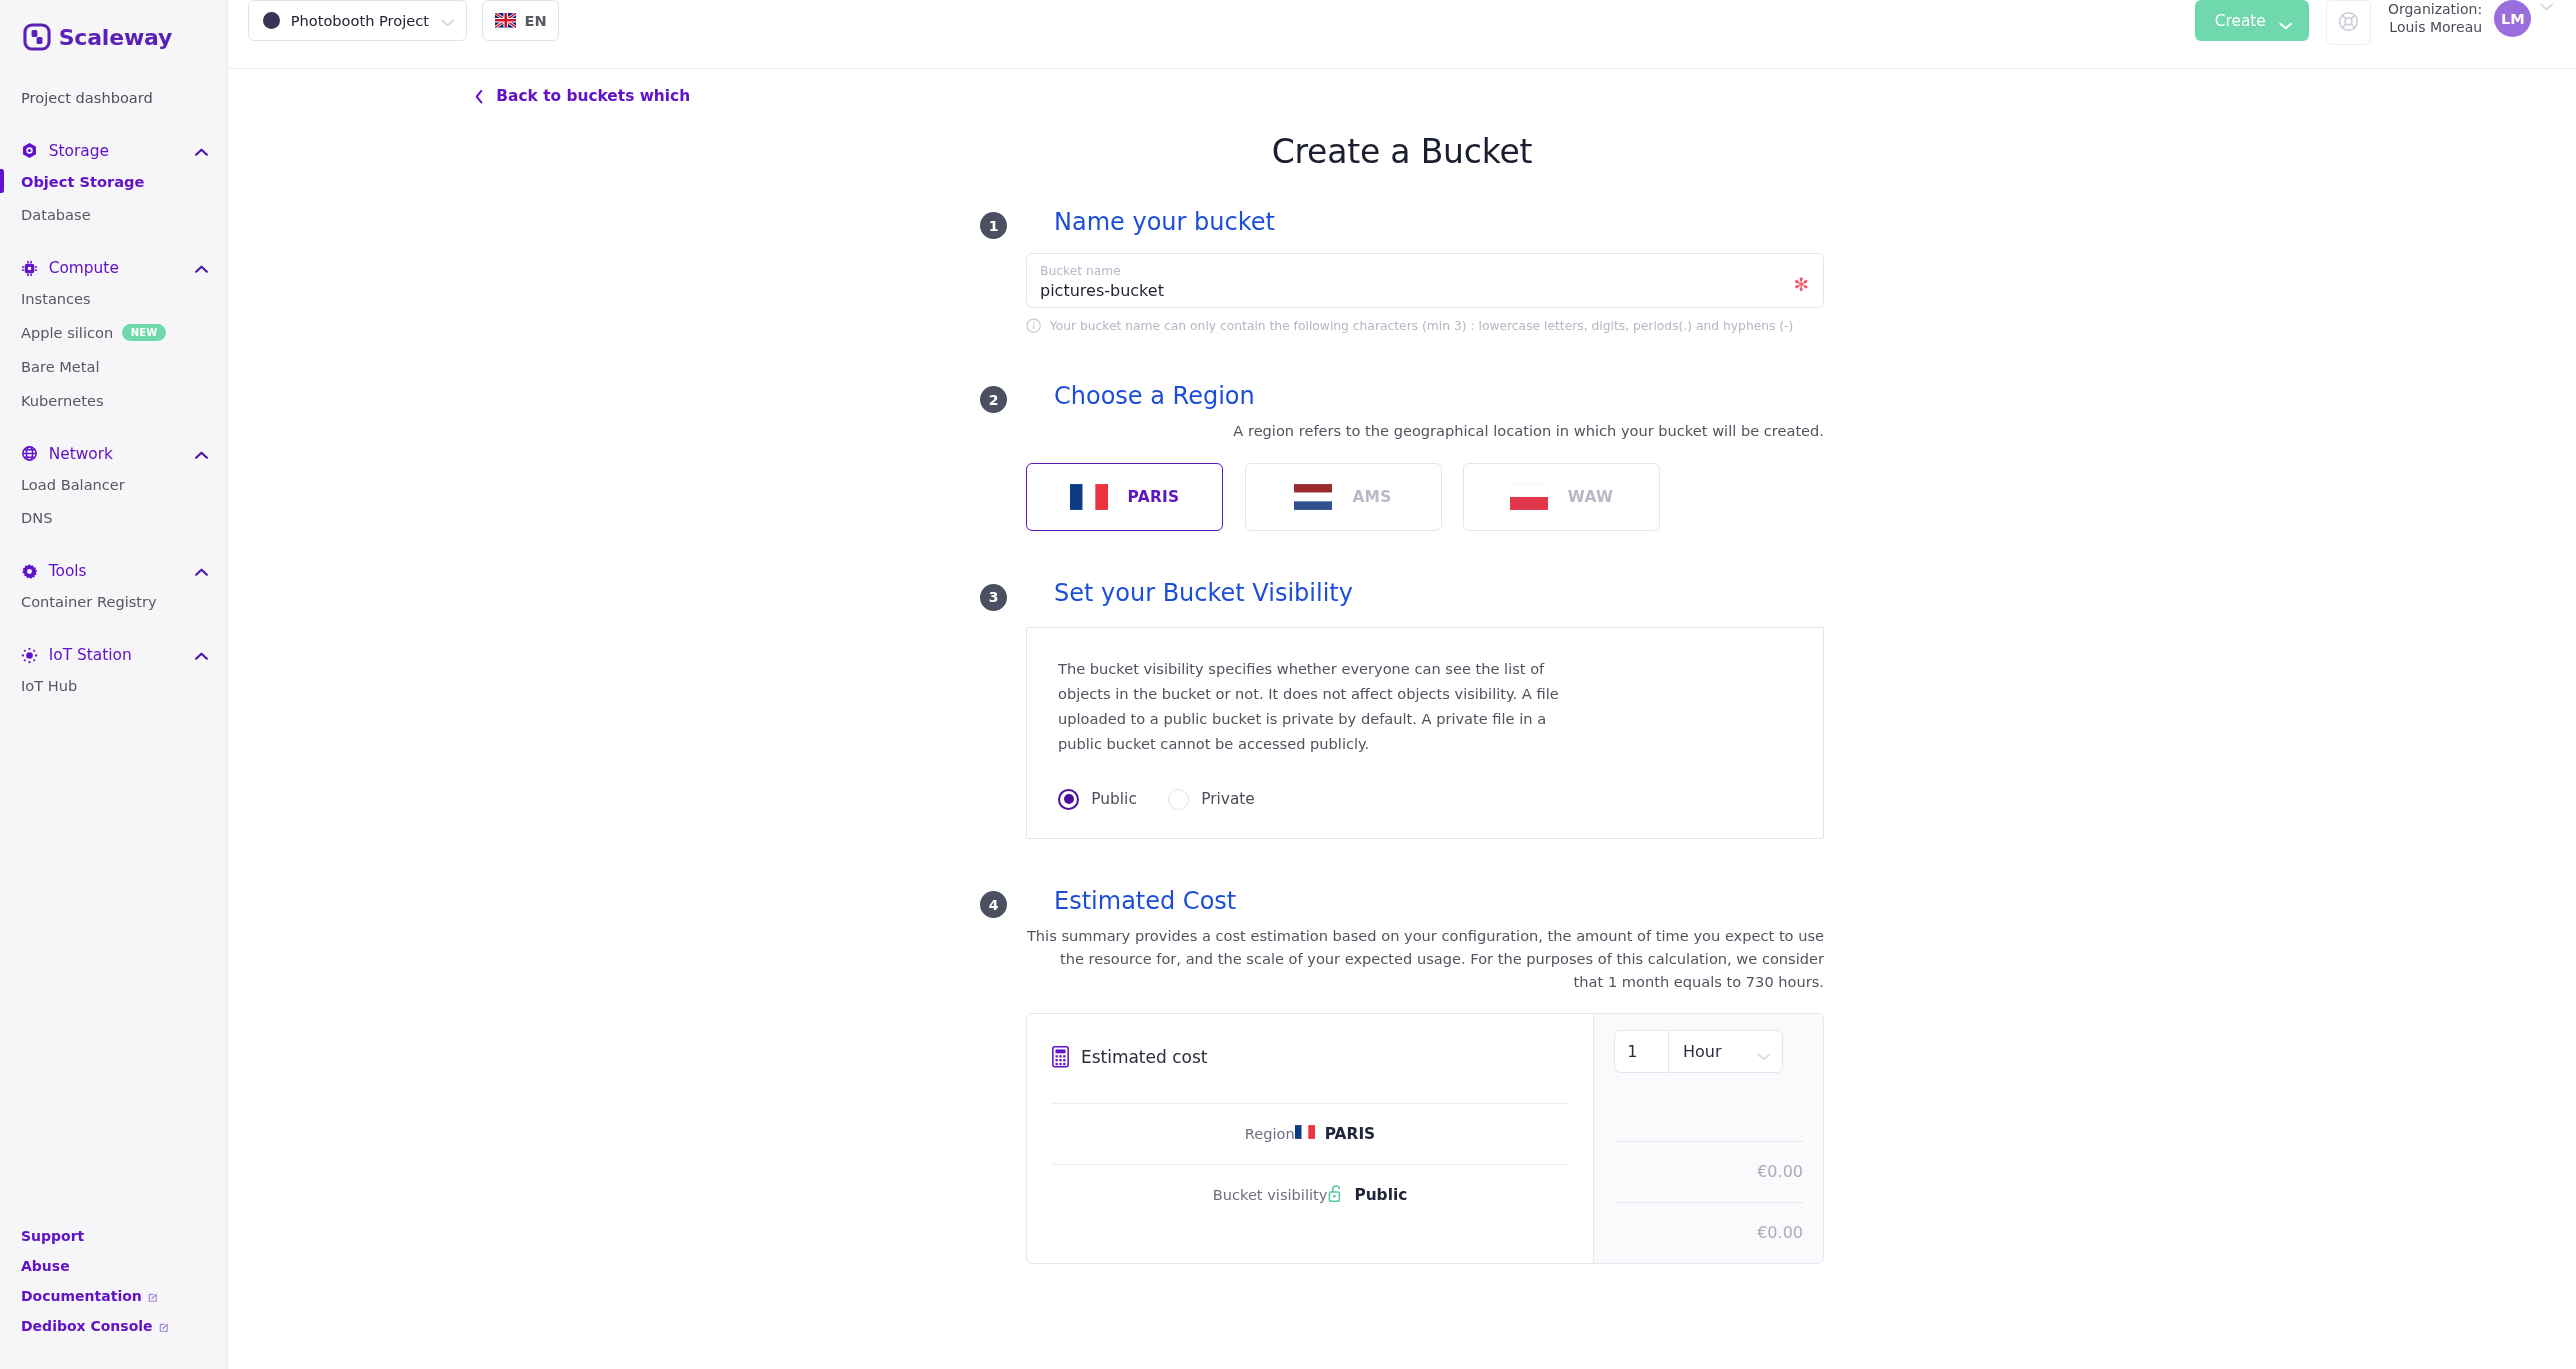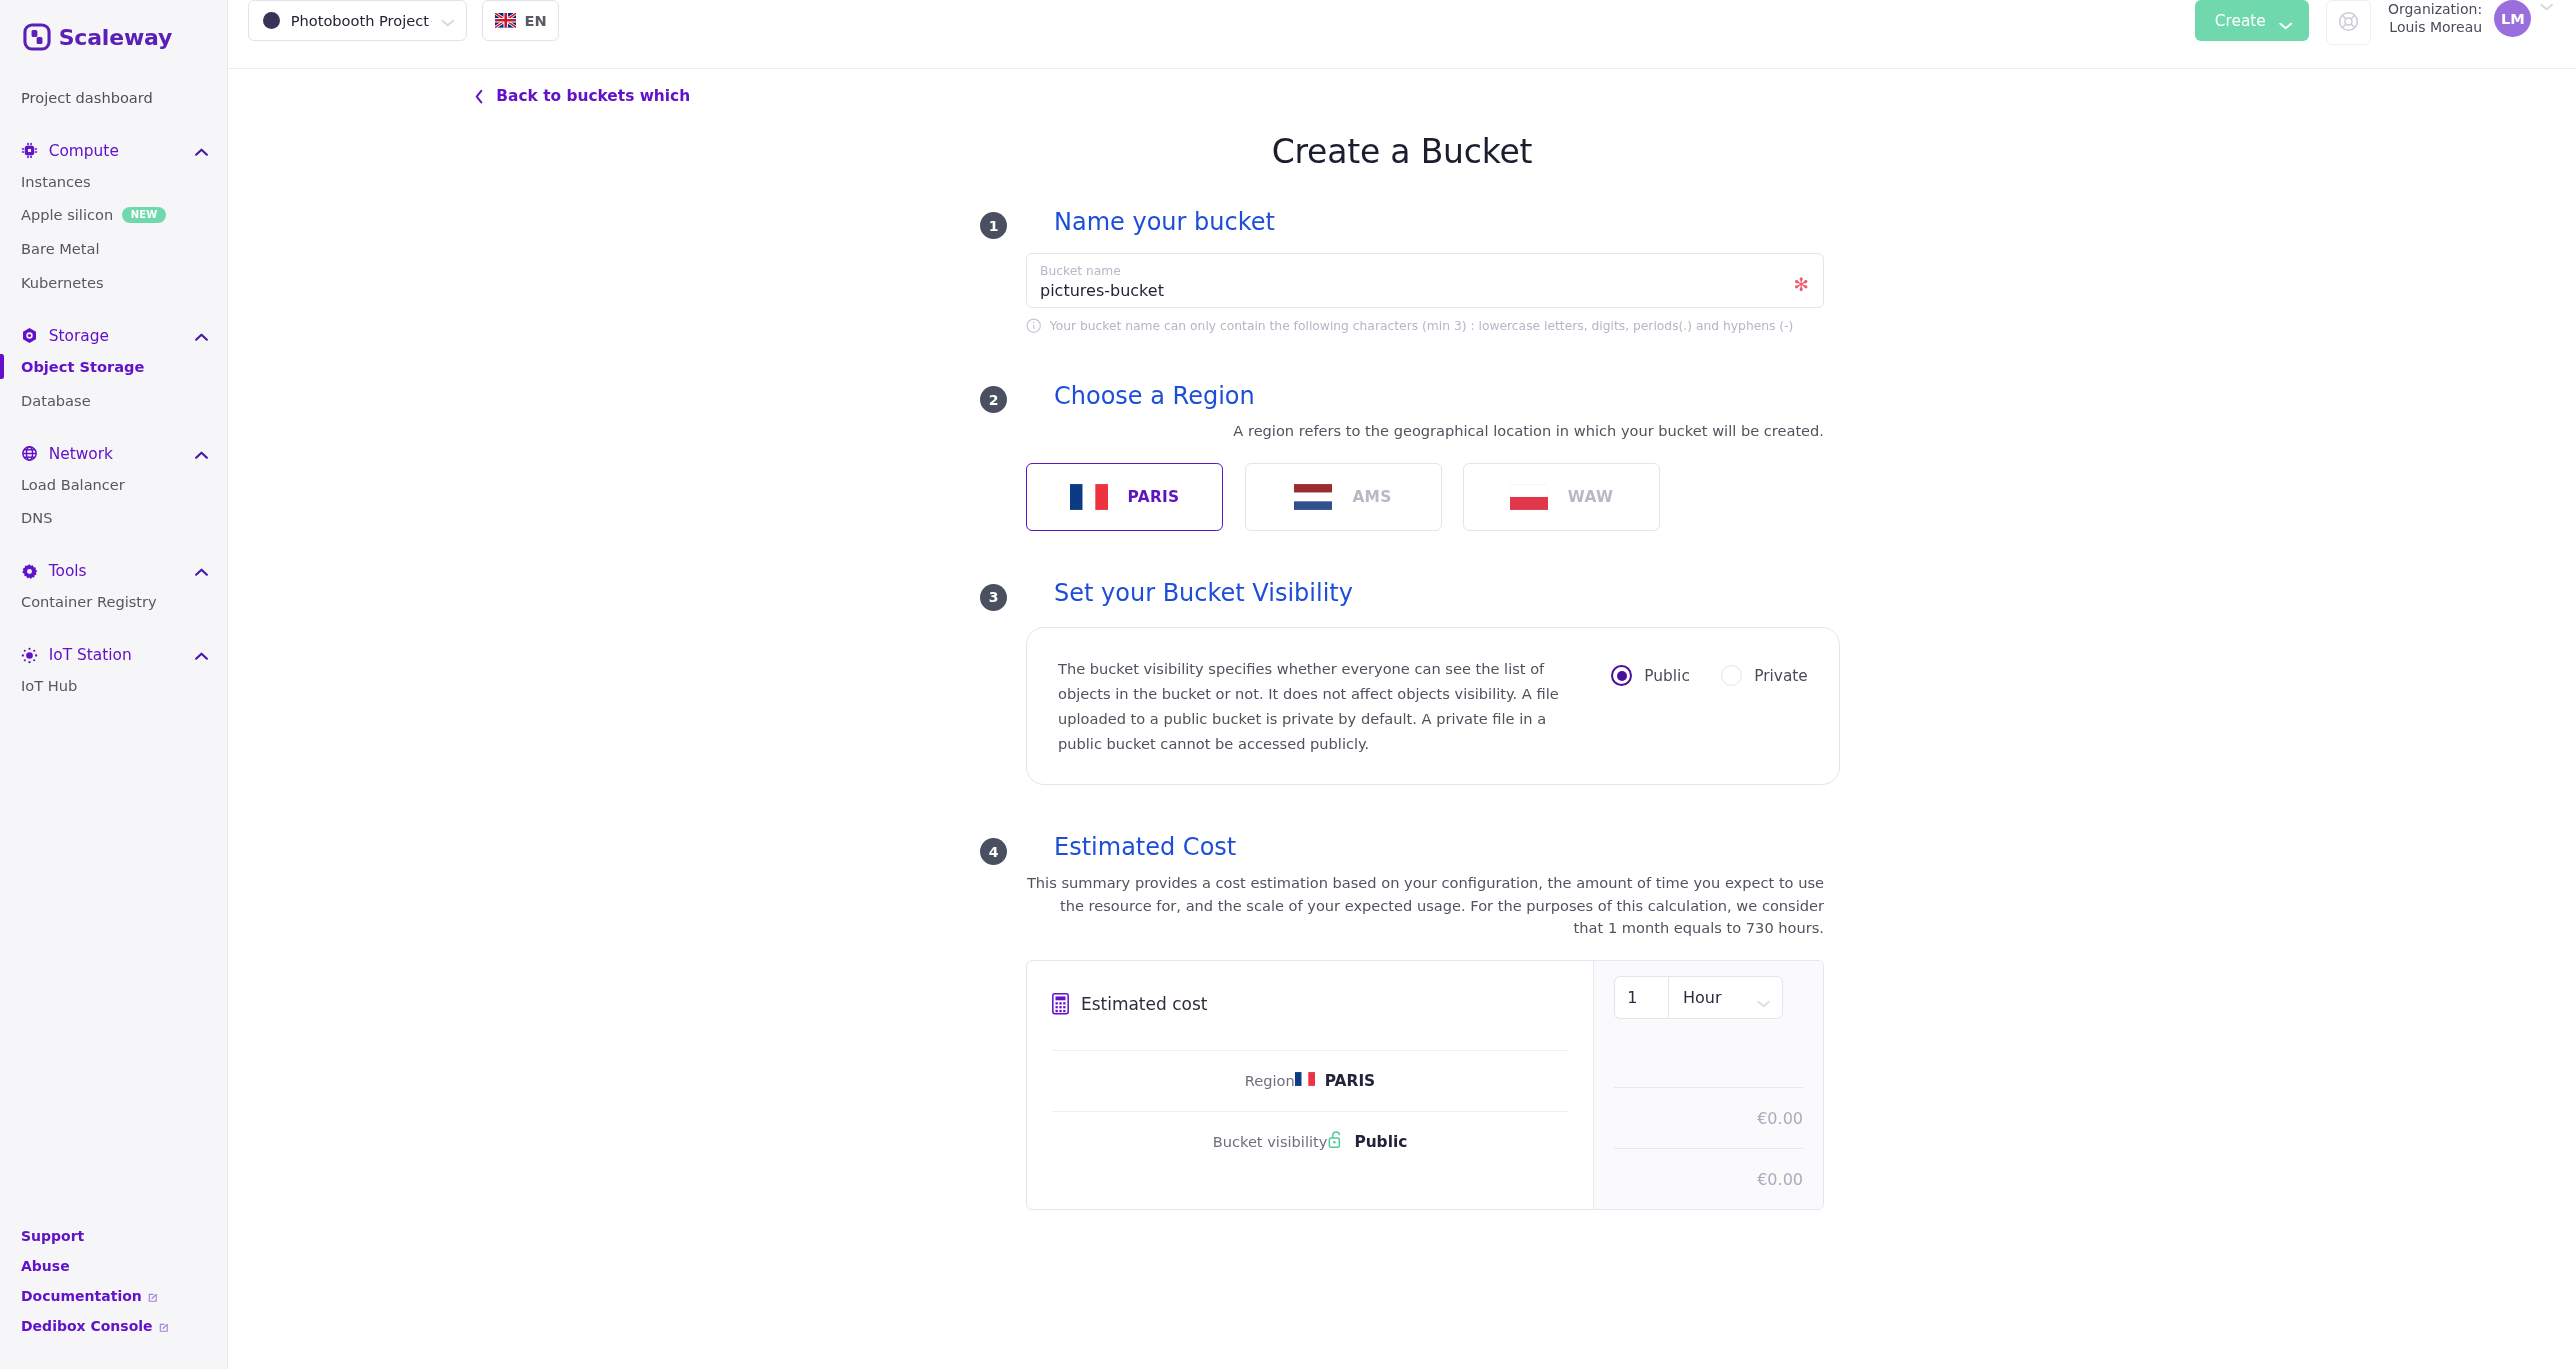--- a/index.html
+++ b/index.html
@@ -155,22 +155,22 @@
     width: 197px; height: 68px; border: 0.8px solid #e3e4ec; border-radius: 6.1px;
     display: flex; align-items: center; justify-content: center; gap: 20px;
     cursor: pointer; background:#fff;
   }
   .region-card.selected { border: 1.5px solid #5b17bf; }
   .region-flag { width: 38px; height: 26px; border-radius: 1.5px; display:block; }
   .region-name { font-size: 15.4px; font-weight: 700; color: #b7bac6; letter-spacing: 0.3px; }
   .region-card.selected .region-name { color: #5b17bf; }
 
   .vis-box {
-    margin-top: 20px; border: 0.8px solid #e3e4ec; border-radius: 18px;
-    padding: 28px 31px 28px 31px; display: flex; align-items: flex-start; gap: 23px; background:#fff;
+    margin-top: 20px; border: 0.8px solid #e3e4ec; border-radius: 2px;
+    padding: 28px 31px 28px 31px; display: flex; align-items: flex-start; gap: 23px; background:#fff;flex-direction:column;
   }
   .vis-text { font-size: 14.6px; color: #4f525d; line-height: 1.72; width: 530px; }
   .vis-radios { display: flex; align-items: center; gap: 31px; padding-top: 9.2px; }
   .radio-item { display: flex; align-items: center; gap: 12.3px; cursor: pointer; }
   .radio {
     width: 21px; height: 21px; border-radius: 50%; border: 1.5px solid #e1e2ec;
     display: flex; align-items: center; justify-content: center; background:#fff;
   }
   .radio.on { border: 2.3px solid #4b0f9e; }
   .radio.on::after { content:""; width: 10px; height: 10px; border-radius: 50%; background: #4b0f9e; }
@@ -228,20 +228,44 @@
             <rect x="11" y="9" width="7.5" height="9" rx="2" fill="#5b21b6"></rect>
             <rect x="17.5" y="18" width="7.5" height="9" rx="2" fill="#5b21b6"></rect>
           </svg>
         </span>
         <span class="logo-text">Scaleway</span>
       </div>
     </div>
 
     <nav class="nav">
       <div class="nav-top-item">Project dashboard</div>
+
+      <div class="nav-group">
+        <div class="nav-group-header">
+          <span class="grp-icon">
+            <svg viewBox="0 0 22 22" width="17" height="17">
+              <path d="M11 1.4 L19.4 6.2 L19.4 15.8 L11 20.6 L2.6 15.8 L2.6 6.2 Z" fill="#6212c9"></path>
+              <circle cx="11" cy="11" r="4.1" fill="#f6f6f8"></circle>
+                <circle cx="11" cy="11" r="2.1" fill="#6212c9"></circle>
+            </svg>
+          </span>
+          <span class="nav-group-title">Storage</span>
+          <span class="chev">
+            <svg viewBox="0 0 22 13" width="17" height="10">
+                <path d="M4 10 L11 3.5 L18 10" stroke="#4c15a8" stroke-width="2.8" fill="none" stroke-linecap="round" stroke-linejoin="round"></path>
+              </svg>
+          </span>
+        </div>
+        <div class="nav-sub active">
+          <span>Object Storage</span>
+        </div>
+        <div class="nav-sub">
+          <span>Database</span>
+        </div>
+      </div>
 
       <div class="nav-group">
         <div class="nav-group-header">
           <span class="grp-icon">
             <svg viewBox="0 0 22 22" width="17" height="17">
                 <g fill="#6212c9">
               <rect x="5" y="5" width="12" height="12" rx="2.5"></rect>
                   <rect x="9" y="9" width="4" height="4" fill="#f6f6f8"></rect>
               <rect x="8" y="1" width="2" height="3.5" rx="1"></rect>
                   <rect x="12" y="1" width="2" height="3.5" rx="1"></rect>
@@ -266,44 +290,20 @@
         </div>
         <div class="nav-sub">
           <span>Apple silicon</span>
           <span class="badge-new">NEW</span>
         </div>
         <div class="nav-sub">
           <span>Bare Metal</span>
         </div>
         <div class="nav-sub">
           <span>Kubernetes</span>
-        </div>
-      </div>
-
-      <div class="nav-group">
-        <div class="nav-group-header">
-          <span class="grp-icon">
-            <svg viewBox="0 0 22 22" width="17" height="17">
-              <path d="M11 1.4 L19.4 6.2 L19.4 15.8 L11 20.6 L2.6 15.8 L2.6 6.2 Z" fill="#6212c9"></path>
-              <circle cx="11" cy="11" r="4.1" fill="#f6f6f8"></circle>
-                <circle cx="11" cy="11" r="2.1" fill="#6212c9"></circle>
-            </svg>
-          </span>
-          <span class="nav-group-title">Storage</span>
-          <span class="chev">
-            <svg viewBox="0 0 22 13" width="17" height="10">
-                <path d="M4 10 L11 3.5 L18 10" stroke="#4c15a8" stroke-width="2.8" fill="none" stroke-linecap="round" stroke-linejoin="round"></path>
-              </svg>
-          </span>
-        </div>
-        <div class="nav-sub active">
-          <span>Object Storage</span>
-        </div>
-        <div class="nav-sub">
-          <span>Database</span>
         </div>
       </div>
 
       <div class="nav-group">
         <div class="nav-group-header">
           <span class="grp-icon">
             <svg viewBox="0 0 22 22" width="17" height="17">
                 <g stroke="#6212c9" stroke-width="1.9" fill="none">
               <circle cx="11" cy="11" r="8.6"></circle>
                   <ellipse cx="11" cy="11" rx="4" ry="8.6"></ellipse>

